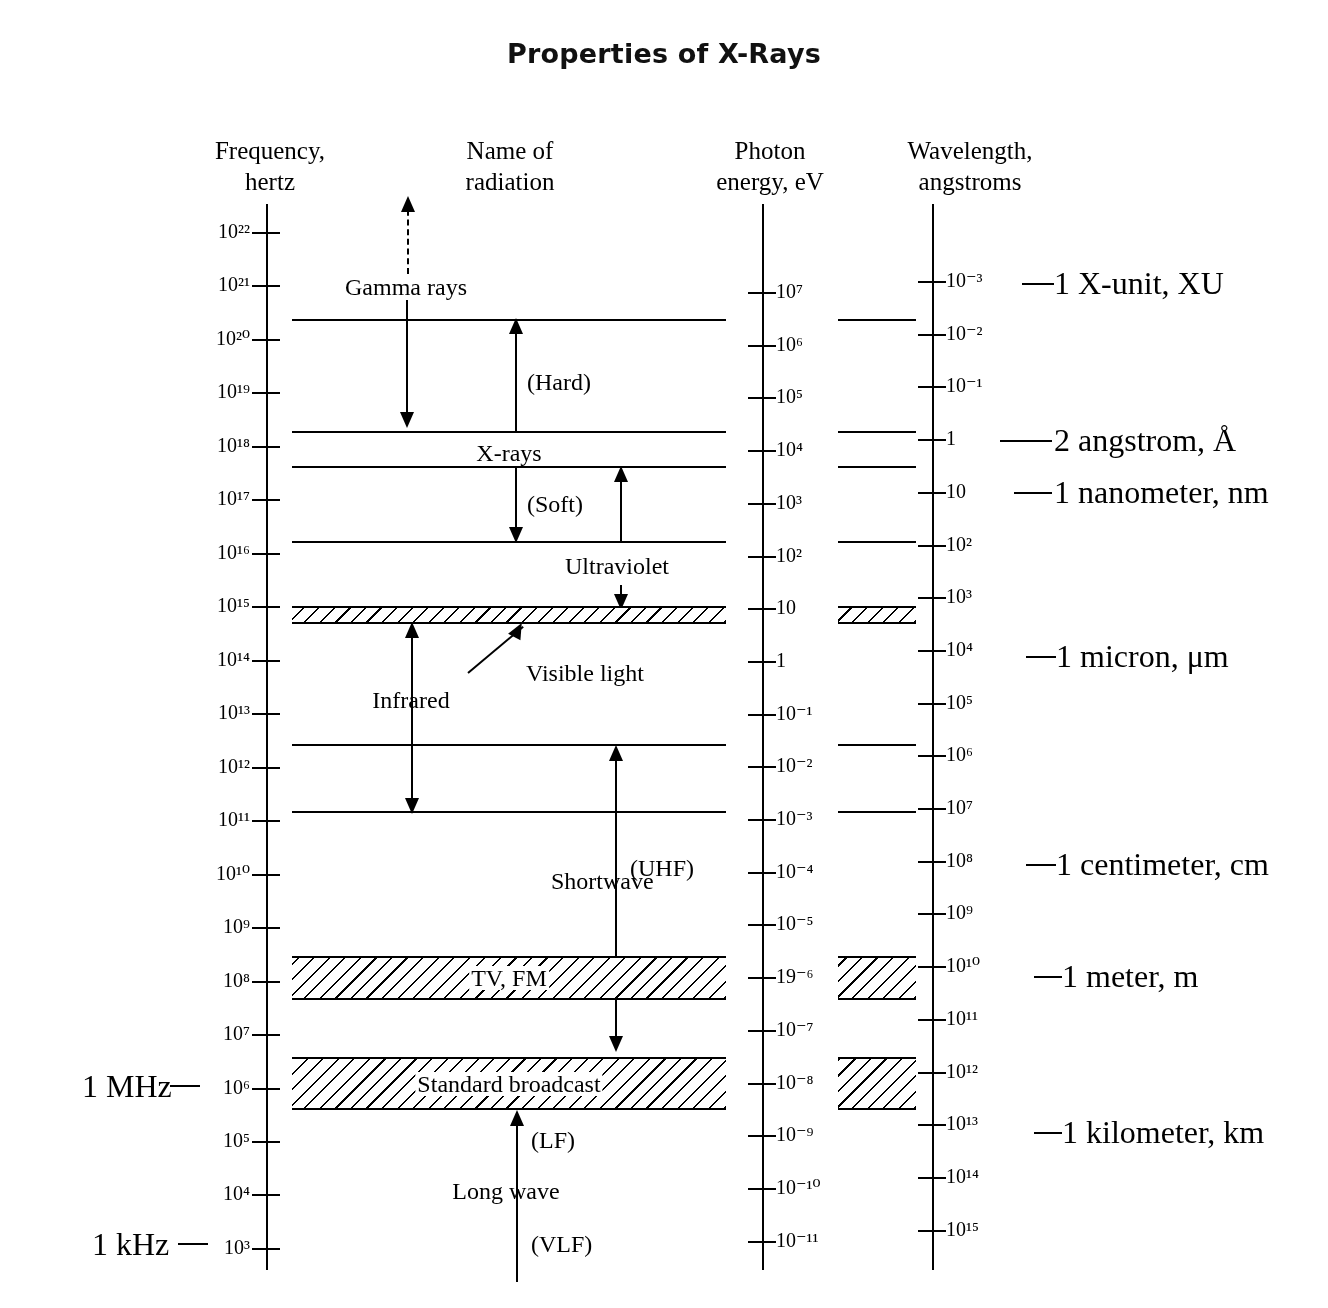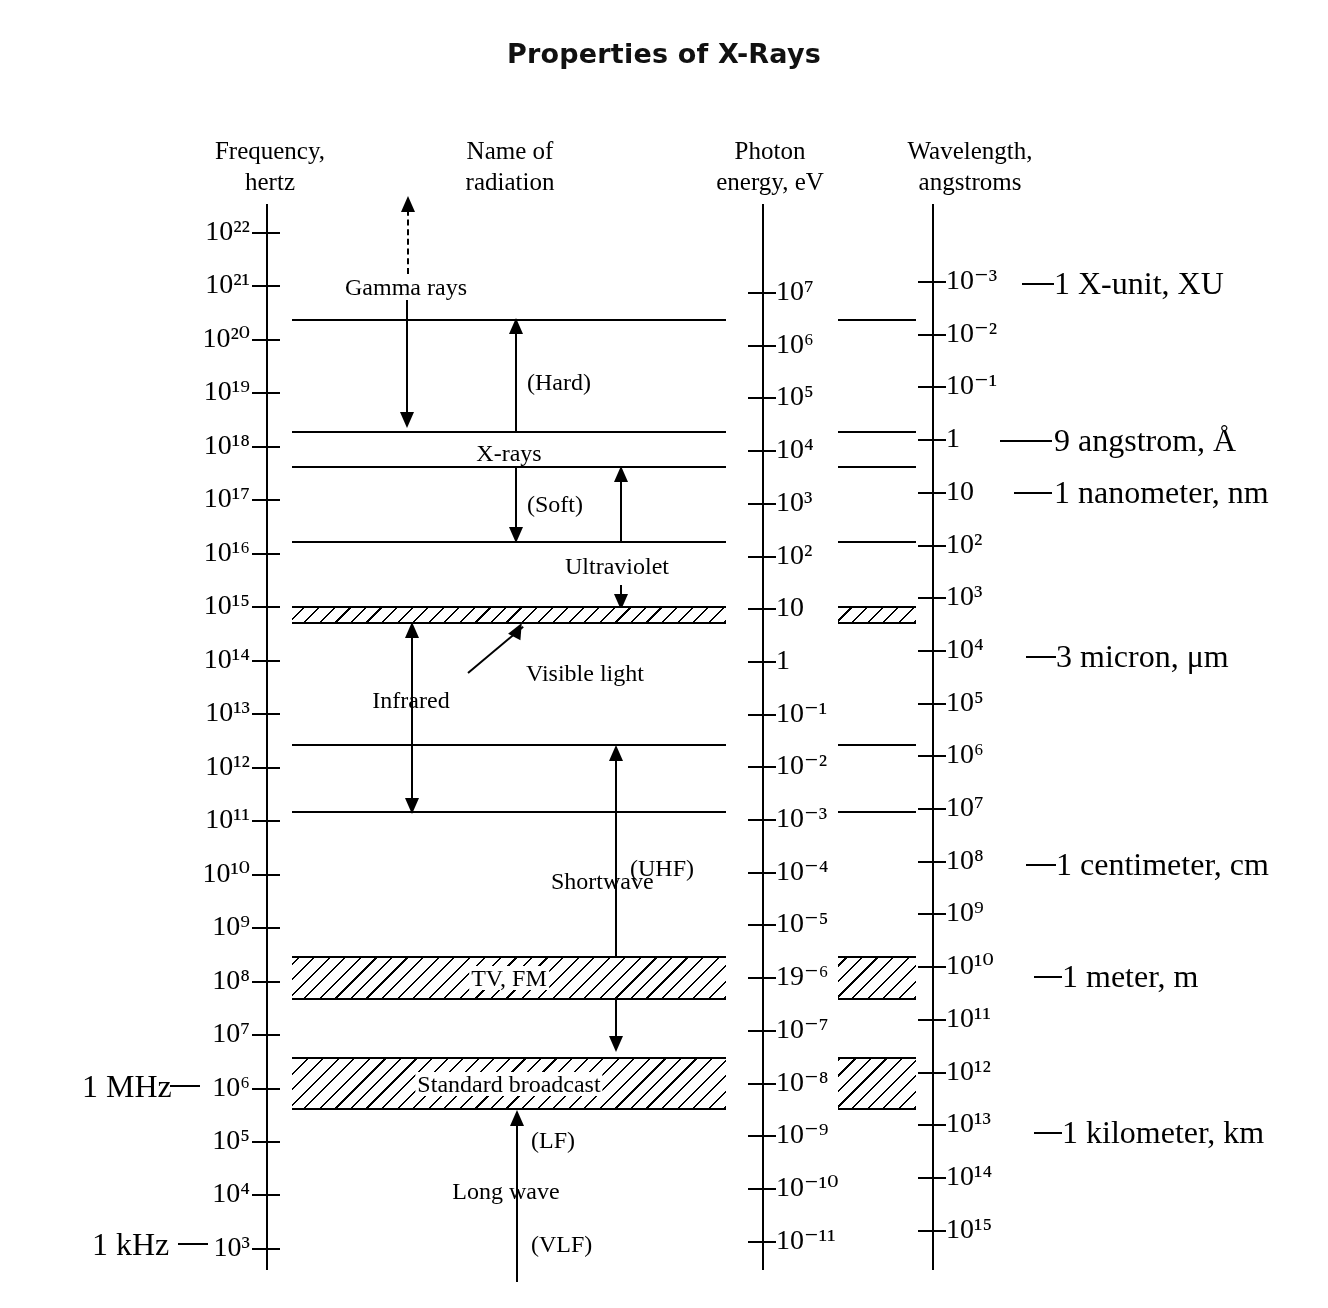--- a/index.html
+++ b/index.html
@@ -24,21 +24,21 @@
   .colhead{
     position:absolute;text-align:center;
     font-size:25px;line-height:31px;
   }
 
   
   .vrule{position:absolute;width:2px;background:#000;}
   .tick{position:absolute;height:2px;background:#000;}
 
   .sclabel{
-    position:absolute;font-size:28px;line-height:24px;white-space:nowrap;
+    position:absolute;font-size:20px;line-height:24px;white-space:nowrap;
   }
   .sclabel.r{text-align:right;}
   .sclabel.l{text-align:left;}
 
   .unitlab{position:absolute;font-size:32px;line-height:24px;white-space:nowrap;}
   .dashlead{position:absolute;height:2px;background:#000;}
 
   
   .bline{position:absolute;height:2px;background:#000;}
 
@@ -310,27 +310,27 @@
       <div class="tick" style="left: 918px; top: 1176.9px; width: 28px;"></div>
       <div class="sclabel l" style="top: 1163.9px; left: 946px;">10¹⁴</div>
       <div class="tick" style="left: 918px; top: 1229.6px; width: 28px;"></div>
       <div class="sclabel l" style="top: 1216.6px; left: 946px;">10¹⁵</div>
     </div>
 
   <div class="dashlead" style="left:1022px;top:283px;width:32px;"></div>
   <div class="unitlab" style="left:1054px;top:271px;">1 X-unit, XU</div>
 
   <div class="dashlead" style="left:1000px;top:440px;width:52px;"></div>
-  <div class="unitlab" style="left:1054px;top:428px;">9 angstrom, Å</div>
+  <div class="unitlab" style="left:1054px;top:428px;">2 angstrom, Å</div>
 
   <div class="dashlead" style="left:1014px;top:492px;width:38px;"></div>
   <div class="unitlab" style="left:1054px;top:480px;">1 nanometer, nm</div>
 
   <div class="dashlead" style="left:1026px;top:656px;width:30px;"></div>
-  <div class="unitlab" style="left:1056px;top:644px;">3 micron, μm</div>
+  <div class="unitlab" style="left:1056px;top:644px;">1 micron, μm</div>
 
   <div class="dashlead" style="left:1026px;top:864px;width:30px;"></div>
   <div class="unitlab" style="left:1056px;top:852px;">1 centimeter, cm</div>
 
   <div class="dashlead" style="left:1034px;top:976px;width:28px;"></div>
   <div class="unitlab" style="left:1062px;top:964px;">1 meter, m</div>
 
   <div class="dashlead" style="left:1034px;top:1132px;width:28px;"></div>
   <div class="unitlab" style="left:1062px;top:1120px;">1 kilometer, km</div>
 

